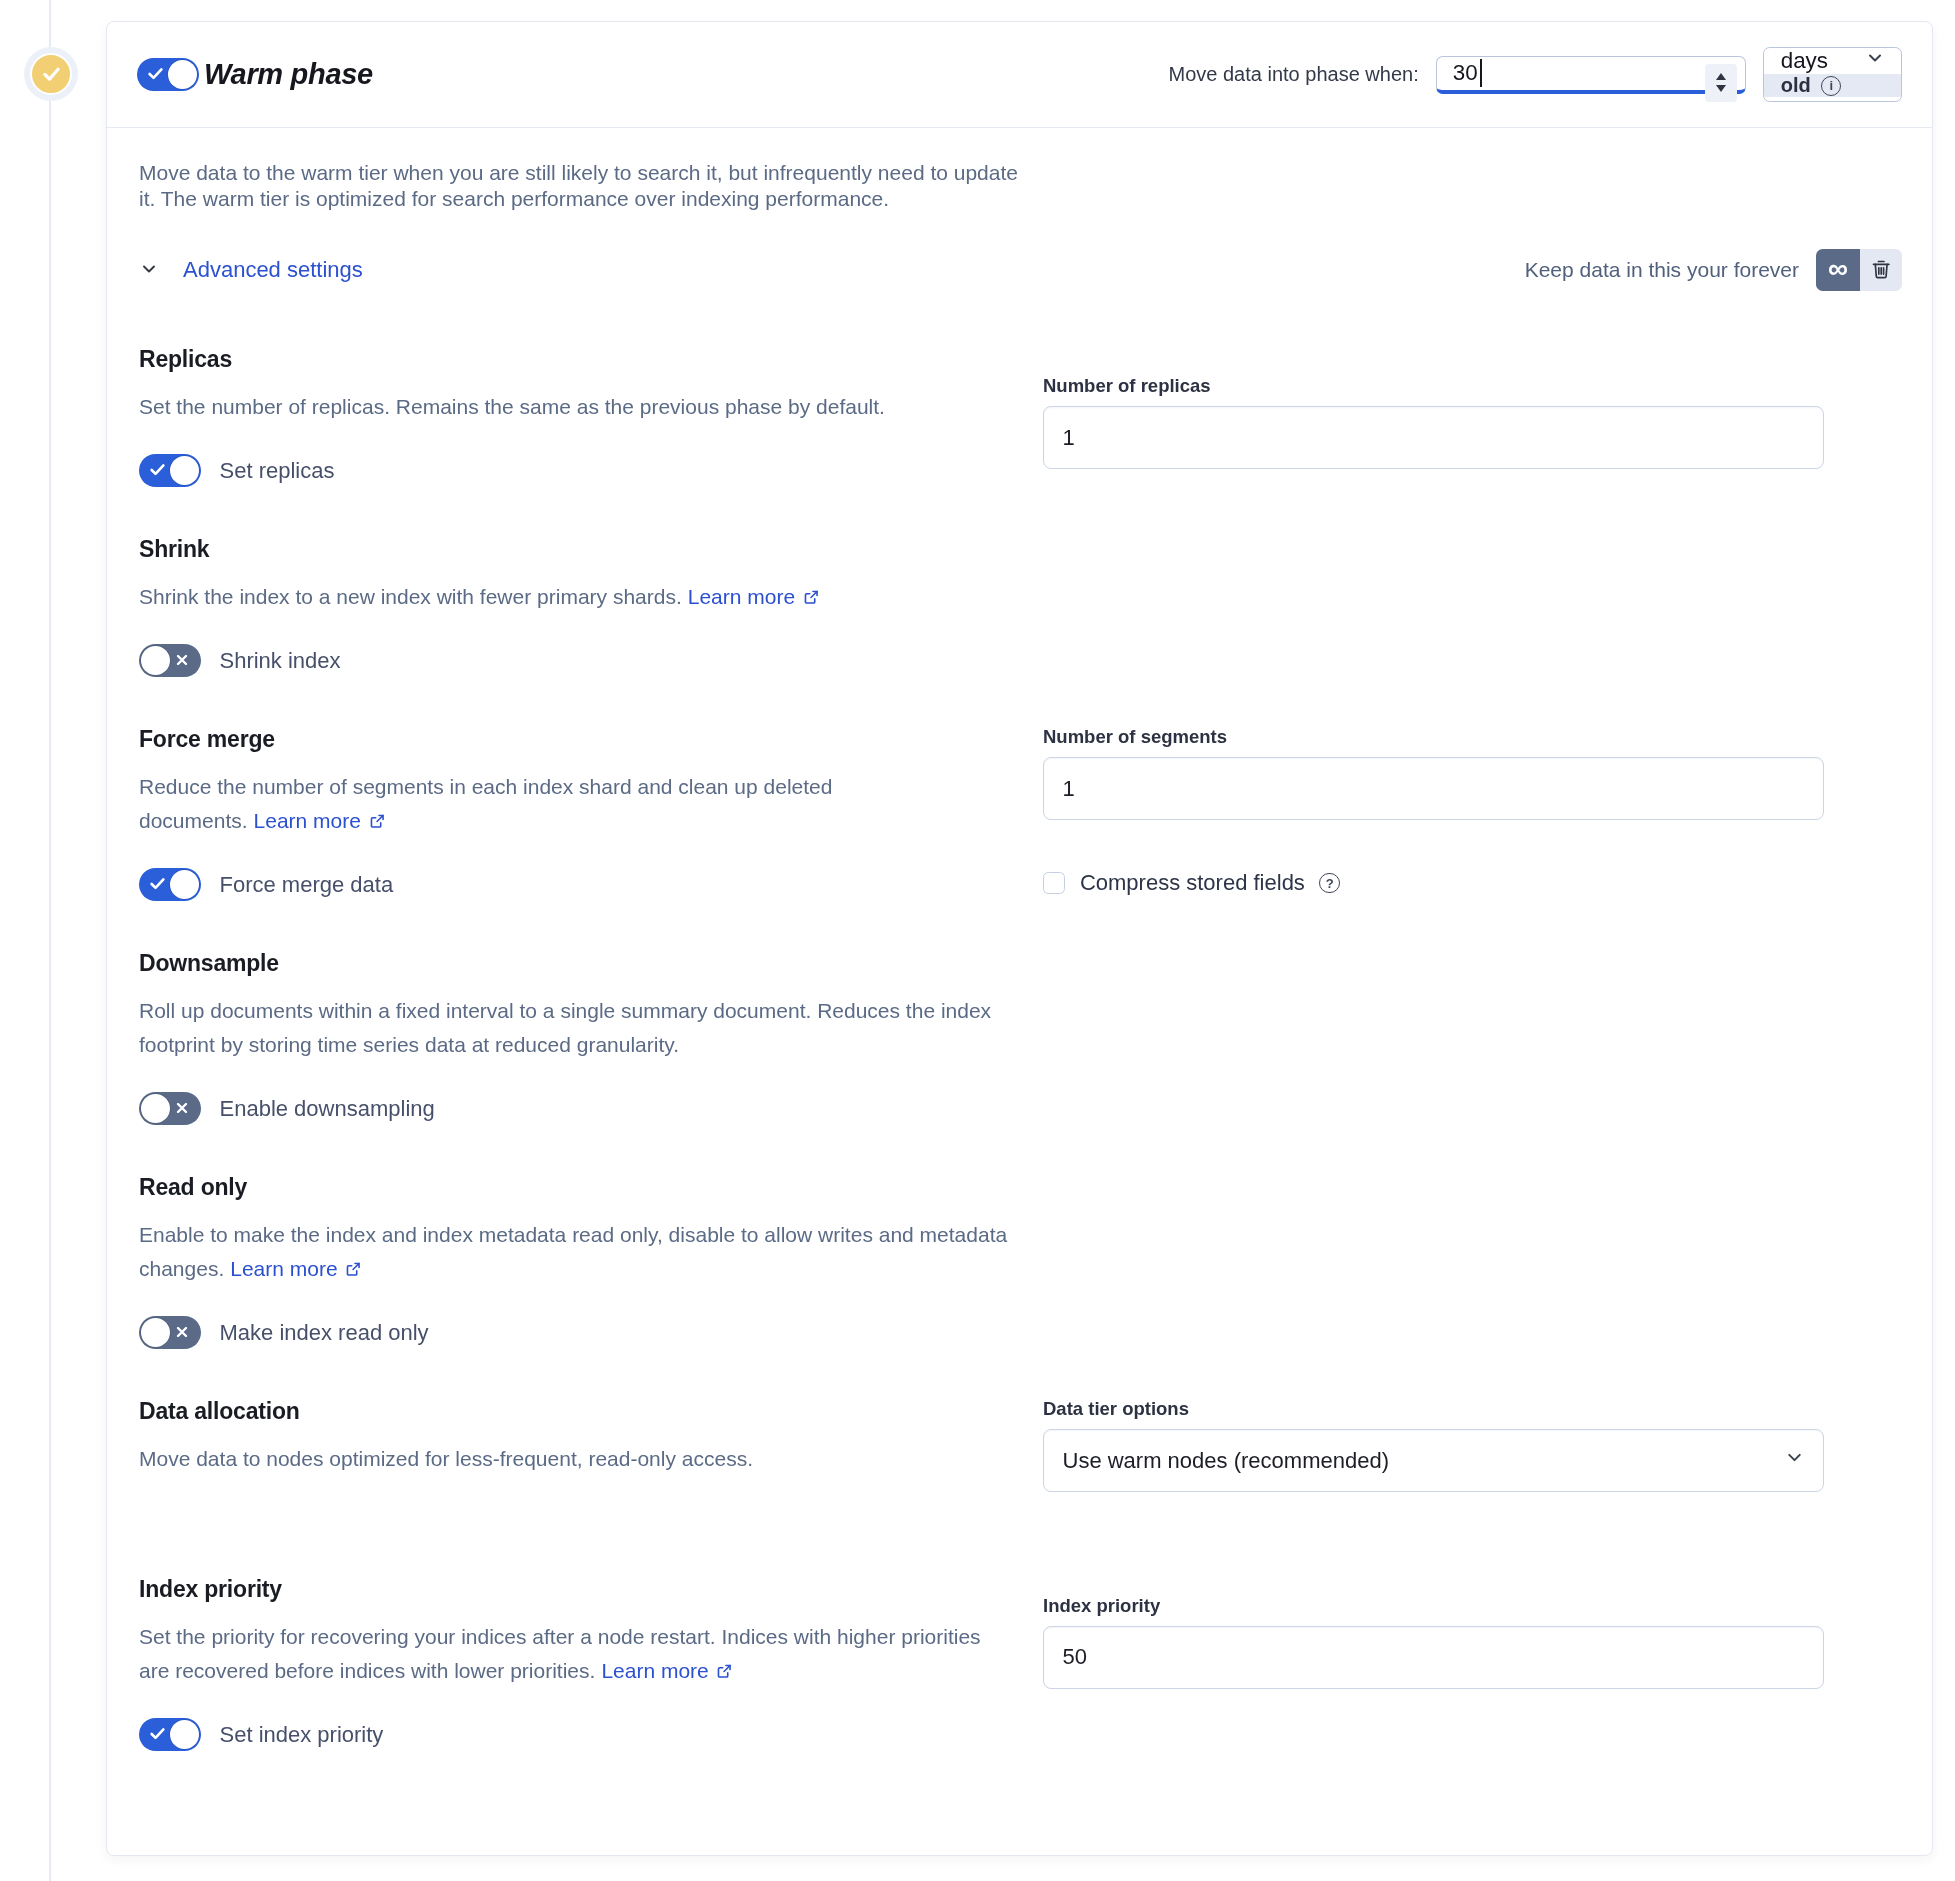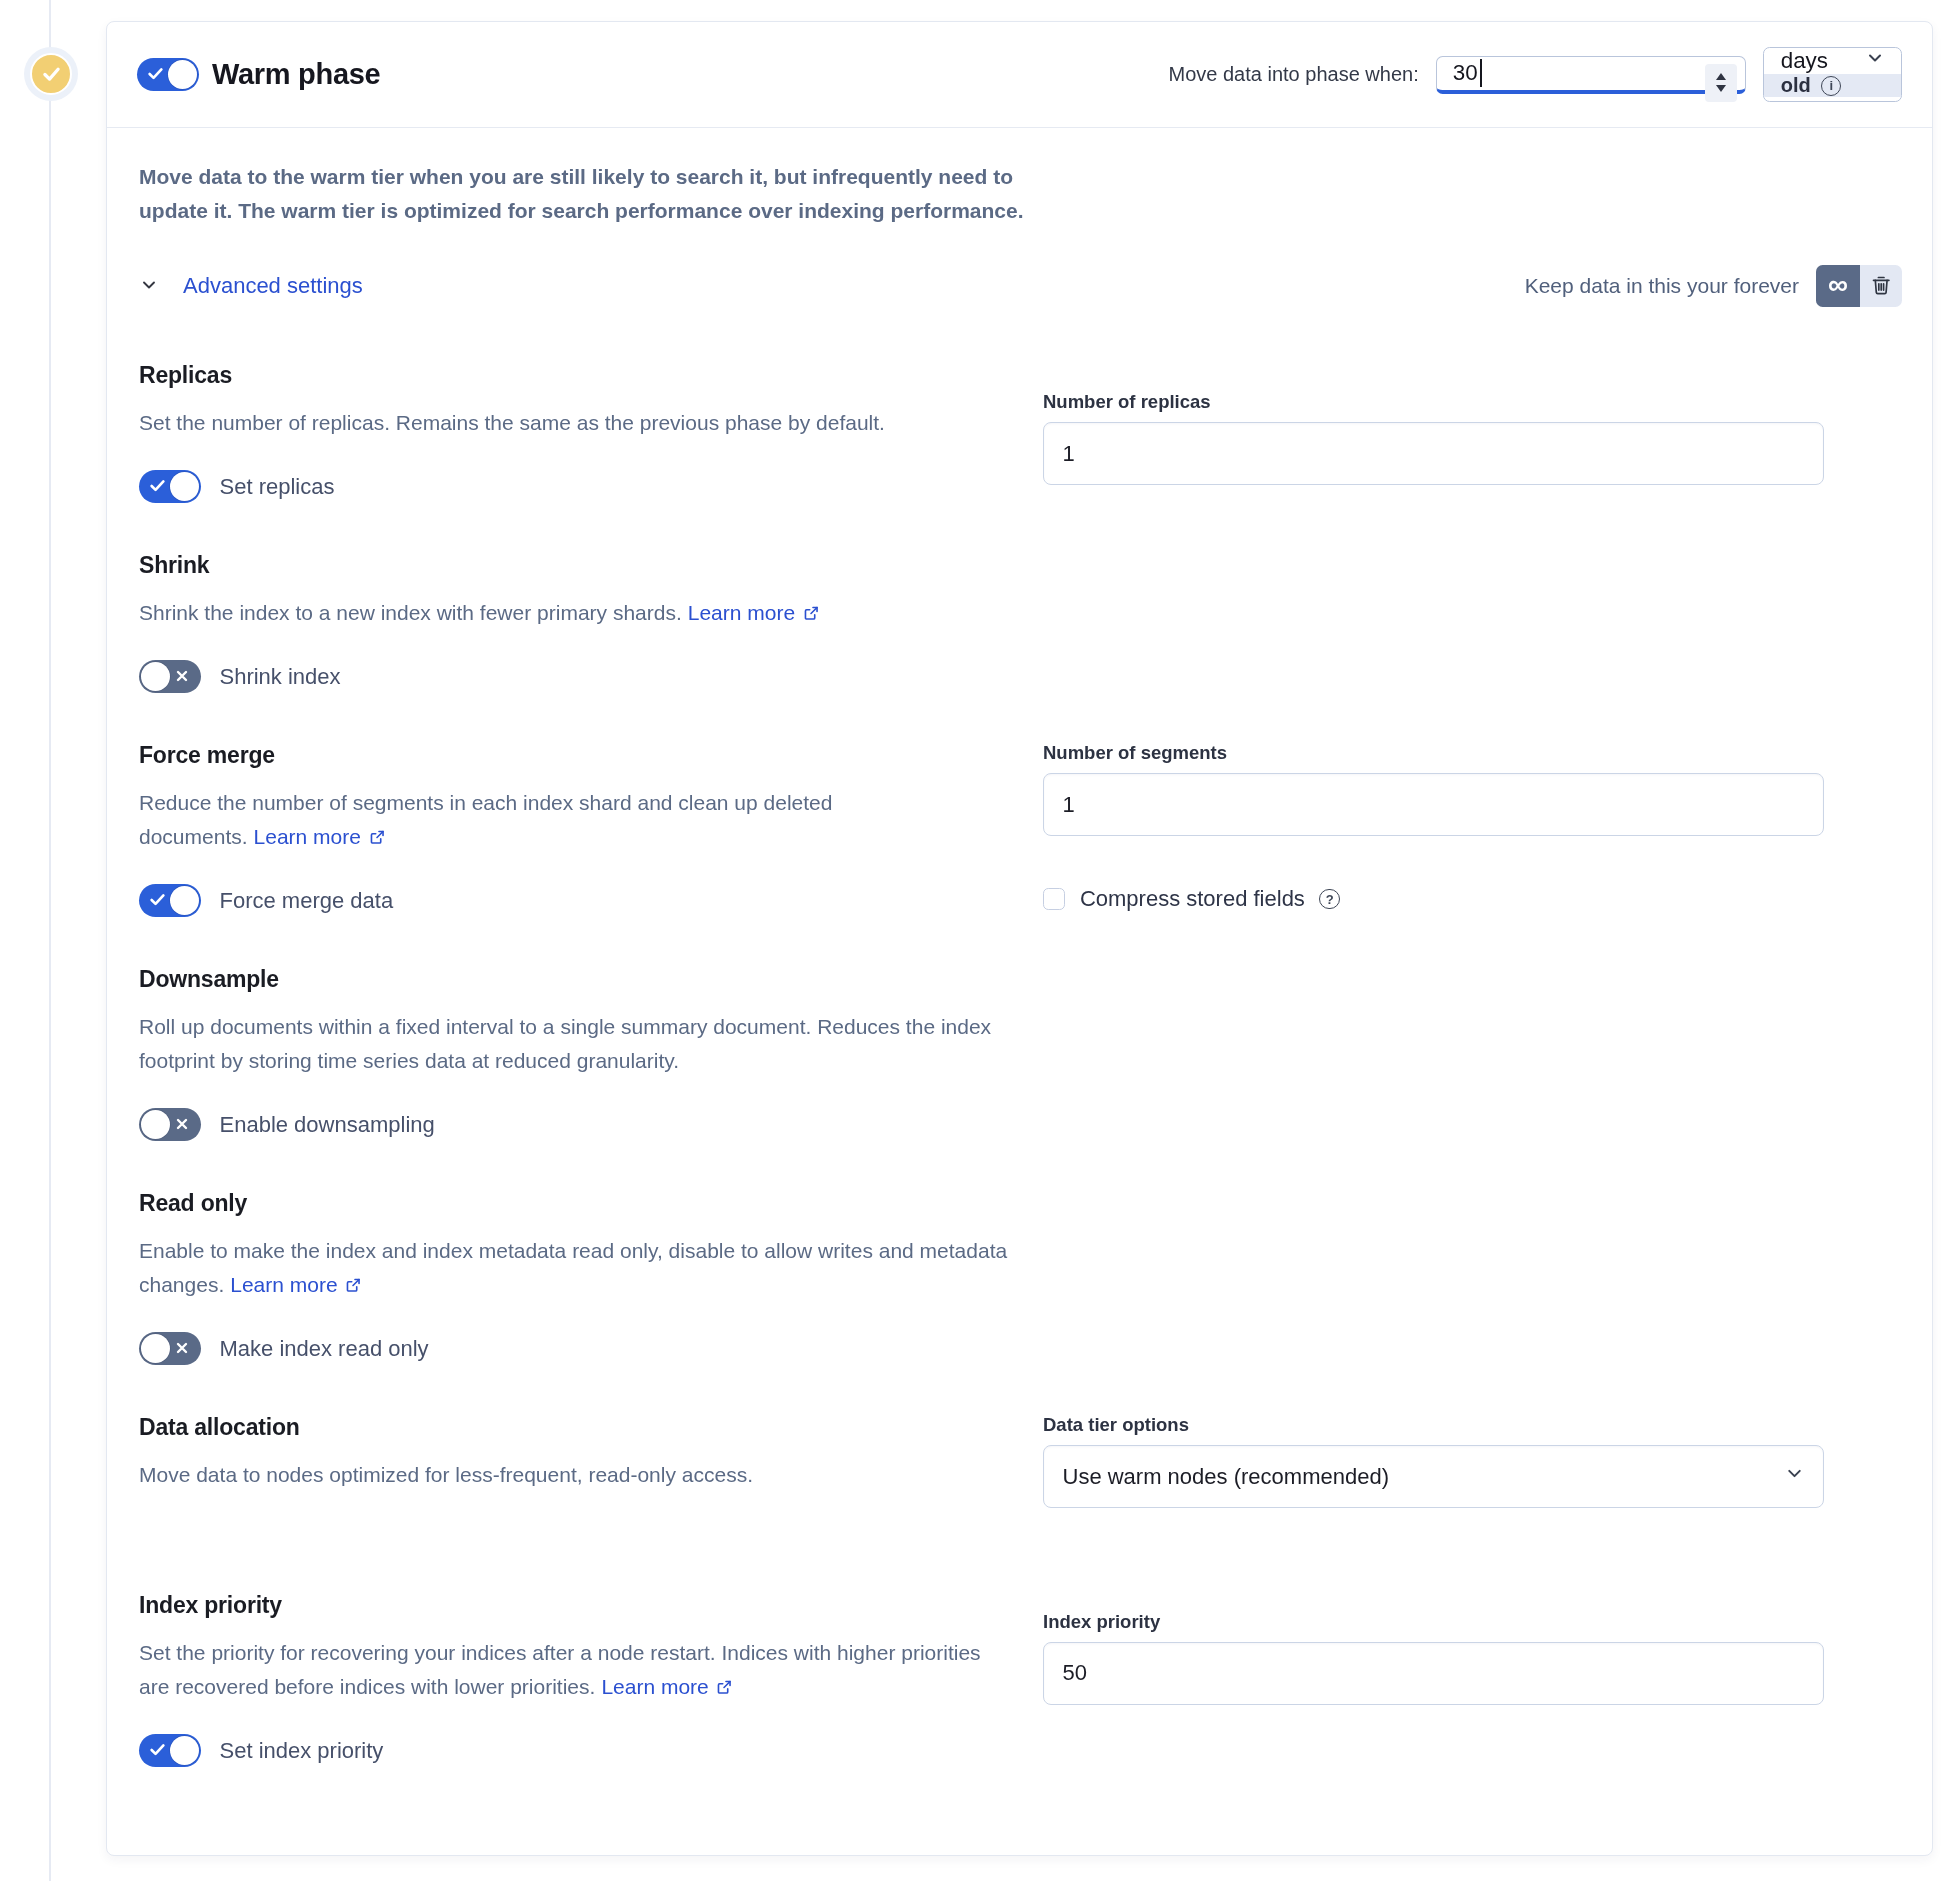--- a/index.html
+++ b/index.html
@@ -26,21 +26,21 @@
   .card {
     position:absolute; left:106px; top:21px; width:1827px; height:1835px;
     background:#ffffff; border:1.3px solid #E3E8F1; border-radius:8px;
     box-shadow:0 4px 10.6px rgba(30,40,80,0.05);
     overflow:hidden;
   }
   .card-header {
     height:106px; padding:0 30px; display:flex; align-items:center; justify-content:space-between;
     border-bottom:1.3px solid #E6EAF2;
   }
-  .header-left { display:flex; align-items:center; gap:13px; }
+  .header-left { display:flex; align-items:center; gap:5px;font-style:italic; }
   .phase-title { font-size:29px; font-weight:700; color:#16171F; letter-spacing:-0.3px; margin:0; }
   .header-right { display:flex; align-items:center; }
   .timing-label { font-size:20px; color:#333948; margin-right:17px; white-space:nowrap; }
   
   .num-field {
     position:relative; width:310px; height:38px; background:#fff;
     border:1.3px solid #B9C5DB; border-bottom:4px solid #2B5FD9; border-radius:6.6px;
     display:flex; align-items:center; padding:0 46px 0 16px; font-size:22.4px; color:#15161E;
   }
   .caret { display:inline-block; width:2px; height:28px; background:#15161E; margin-left:2px; }
@@ -54,21 +54,21 @@
     margin-left:17px; height:55px; border:1.3px solid #B9C5DB; border-radius:6.6px; background:#fff;
     display:flex; align-items:stretch; overflow:hidden;flex-direction:column;
   }
   .unit-main { display:flex; align-items:center; gap:37px; padding:0 16px 0 17px; font-size:22.4px; color:#15161E; }
   .unit-append {
     background:#E4E9F4; display:flex; align-items:center; gap:10.6px; padding:0 17px;
     font-size:20px; font-weight:700; color:#2B3040;
   }
   
   .card-body { padding:32px 30px 0 32px; }
-  .intro { font-size:21px; line-height:34px; color:#5B6A85; margin:0; max-width:891px;font-weight:bold; }
+  .intro { font-size:21px; line-height:26px; color:#5B6A85; margin:0; max-width:891px; }
   .advanced-row { margin-top:37px; display:flex; align-items:center; justify-content:space-between; }
   .advanced-link { display:flex; align-items:center; gap:24px; text-decoration:none; cursor:pointer; }
   .advanced-link .lbl { font-size:22px; color:#2B50D0; }
   .keep-row { display:flex; align-items:center; gap:17px; }
   .keep-label { font-size:21px; color:#51607C; }
   .btn-group { display:flex; border-radius:6.6px; overflow:hidden; }
   .btn-inf {
     width:44px; height:42px; background:#5A6A87; display:flex; align-items:center; justify-content:center;
     color:#fff; cursor:pointer;
   }

